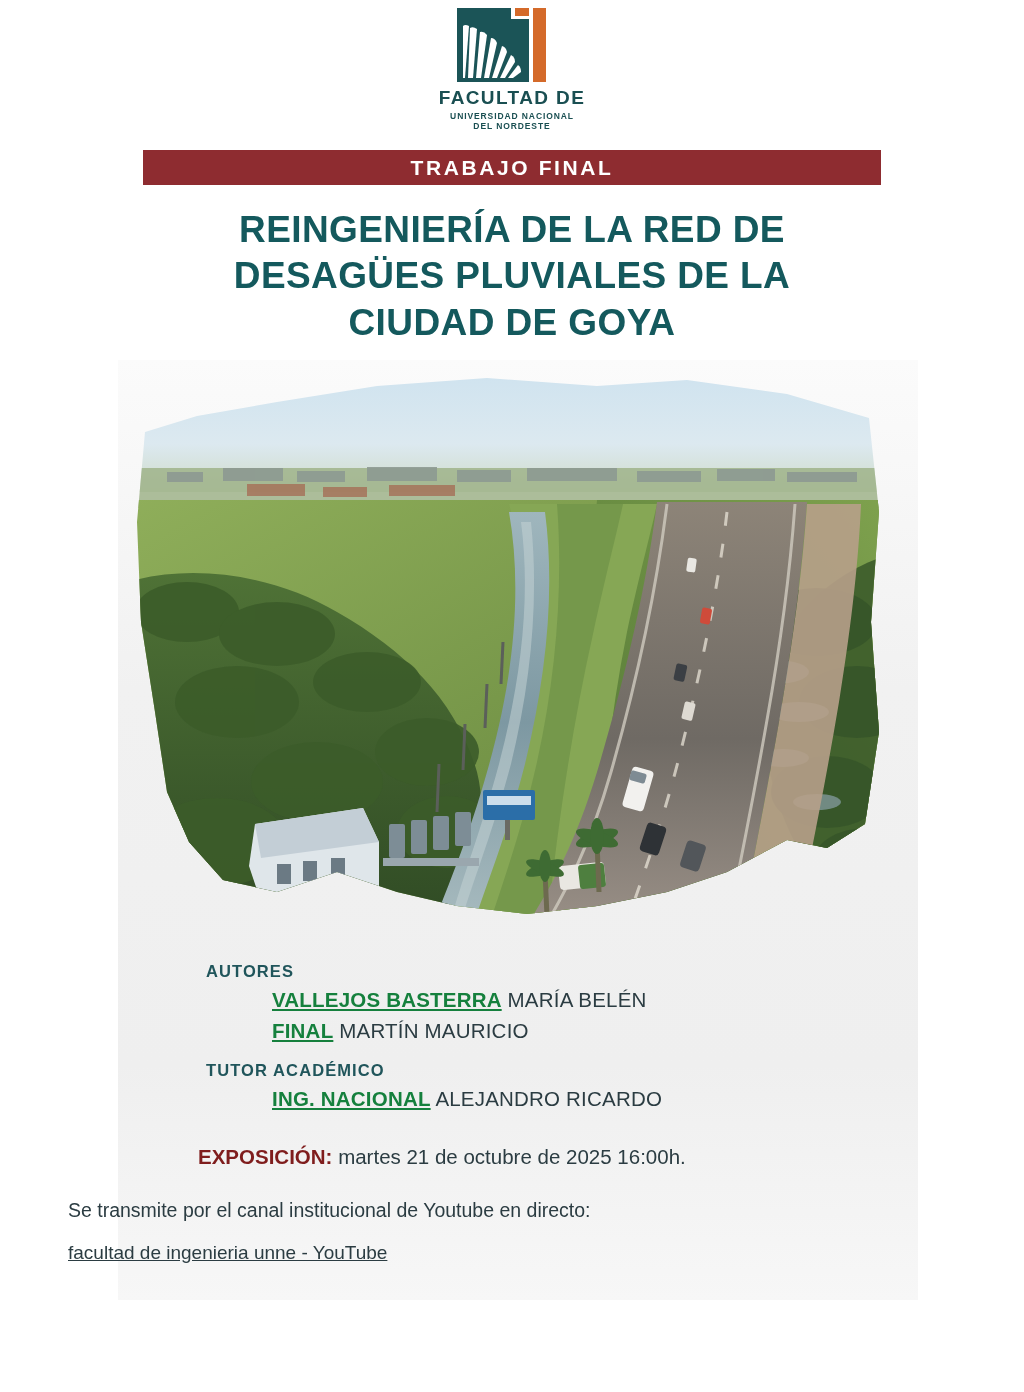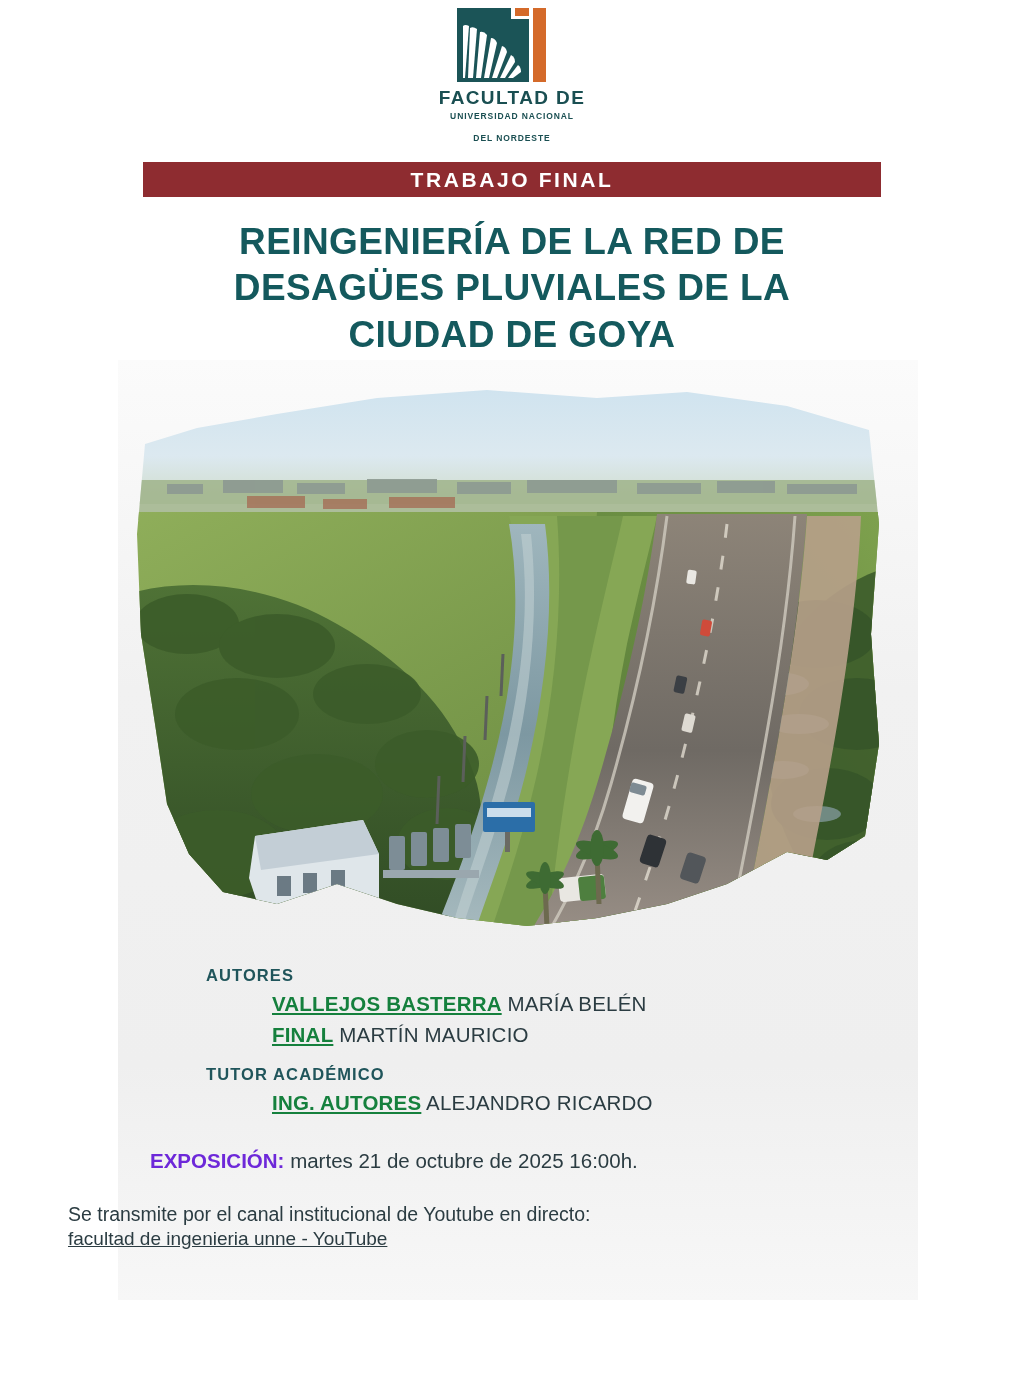--- a/index.html
+++ b/index.html
@@ -47,21 +47,21 @@
   .logo-ing {
     font-size: 33px; font-weight: bold; letter-spacing: 0.5px;
     color: #1a4f52; margin-top: 2px;
   }
   .logo-unne {
     font-size: 8.5px; font-weight: bold; letter-spacing: 0.9px;
     color: #1a4f52; margin-top: 5px;
   }
   .logo-unne2 {
     font-size: 8.5px; font-weight: bold; letter-spacing: 0.9px;
-    color: #1a4f52; margin-top: 13px;
+    color: #1a4f52; margin-top: 1px;
   }
 
   
   .ribbon {
     margin: 20px auto 8px;
     width: 738px; height: 35px;
     background: #8e2c30;
     display: flex; align-items: center; justify-content: center;
   }
   .ribbon span {
@@ -84,21 +84,21 @@
   
   .photo-wrap {
     position: relative;
     margin: 26px auto 0;
     width: 770px; height: 560px;
   }
   .photo-wrap svg { display: block; }
 
   
   .credits {
-    margin: 22px 0 0 0;
+    margin: 30px 0 0 0;
     padding-left: 150px;
     color: #1d4f55;
   }
   .credits .label {
     font-size: 16.5px;
     font-weight: bold;
     letter-spacing: 1.1px;
     color: #20555b;
     margin-left: 56px;
   }
@@ -111,31 +111,31 @@
   }
   .credits .name b { color: #15803d; text-decoration: underline; }
   .spacer-sm { height: 18px; }
 
   .expo {
     margin: 34px 0 0 0;
     padding-left: 150px;
     font-size: 20.5px;
     color: #2b3c42;
   }
-  .expo b { color: #6d28d9; }
+  .expo b { color: #7f1d1d; margin-left: 48px; }
 
   .stream {
     margin: 30px 0 0 0;
     padding-left: 68px;
     font-size: 19.5px;
     color: #2b3c42;
   }
   .stream .link {
     display: inline-block;
-    margin-top: 2px;
+    margin-top: 20px;
     font-size: 19px;
     color: #2b3c42;
     text-decoration: underline;
   }
 </style>
 </head>
 <body>
 
 <div class="poster">
   <div class="bg-panel"></div>
@@ -366,21 +366,21 @@
       </div>
       <div class="name">
         <b>FINAL</b>
         <span>MARTÍN MAURICIO</span>
       </div>
 
       <div class="spacer-sm"></div>
 
       <div class="label">TUTOR ACADÉMICO</div>
       <div class="name">
-        <b>ING. AUTORES</b>
+        <b>ING. NACIONAL</b>
         <span>ALEJANDRO RICARDO</span>
       </div>
     </div>
 
     <div class="expo">
       <b>EXPOSICIÓN:</b>
       <span>martes 21 de octubre de 2025 16:00h.</span>
     </div>
 
     <div class="stream">

